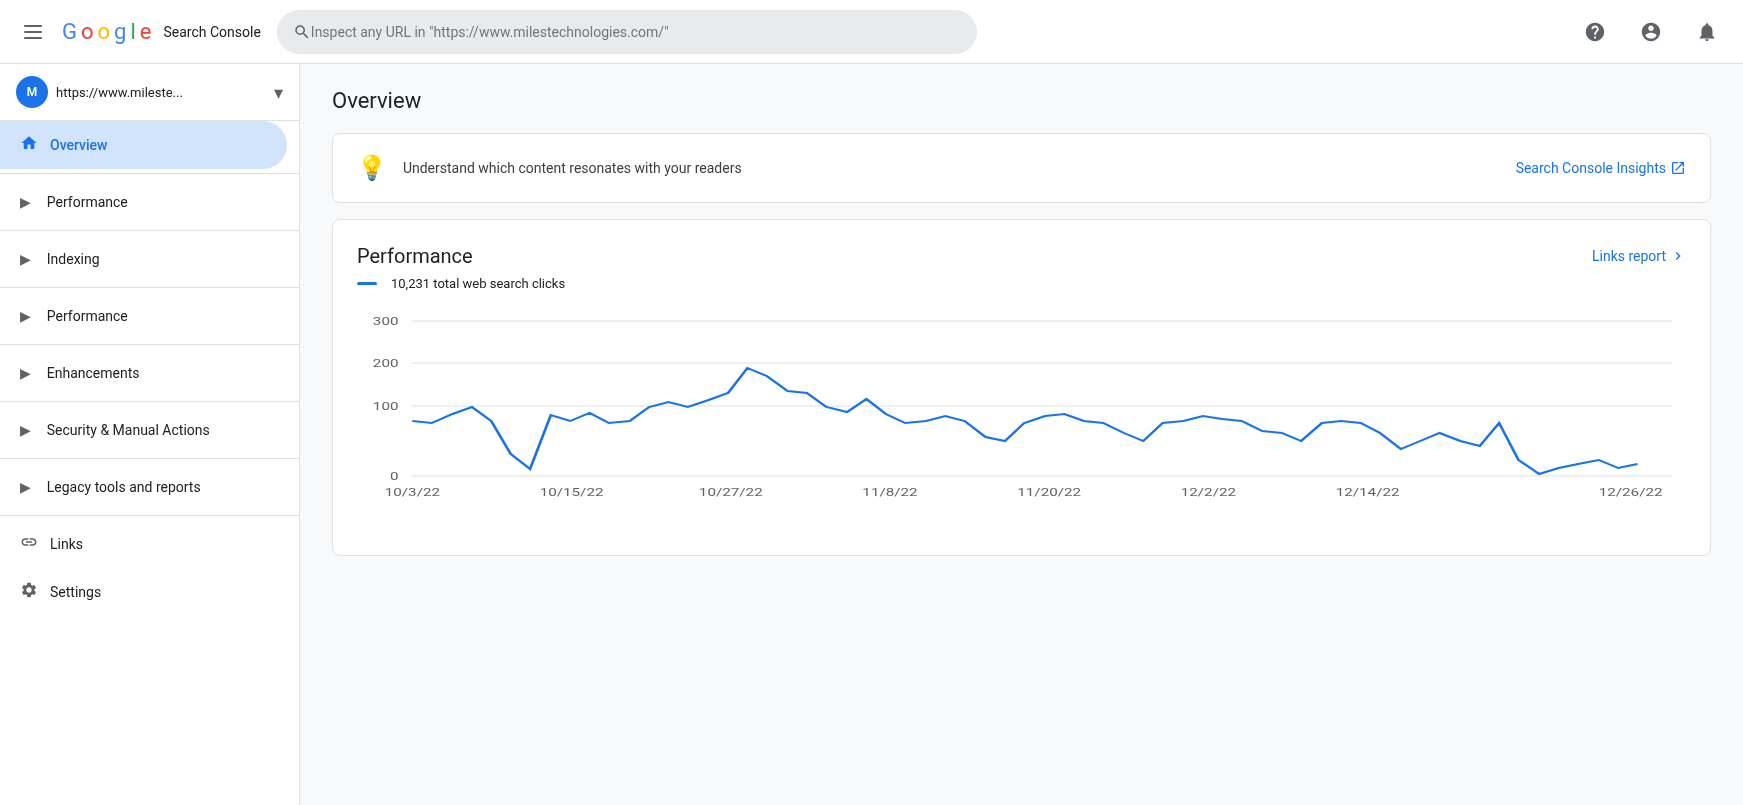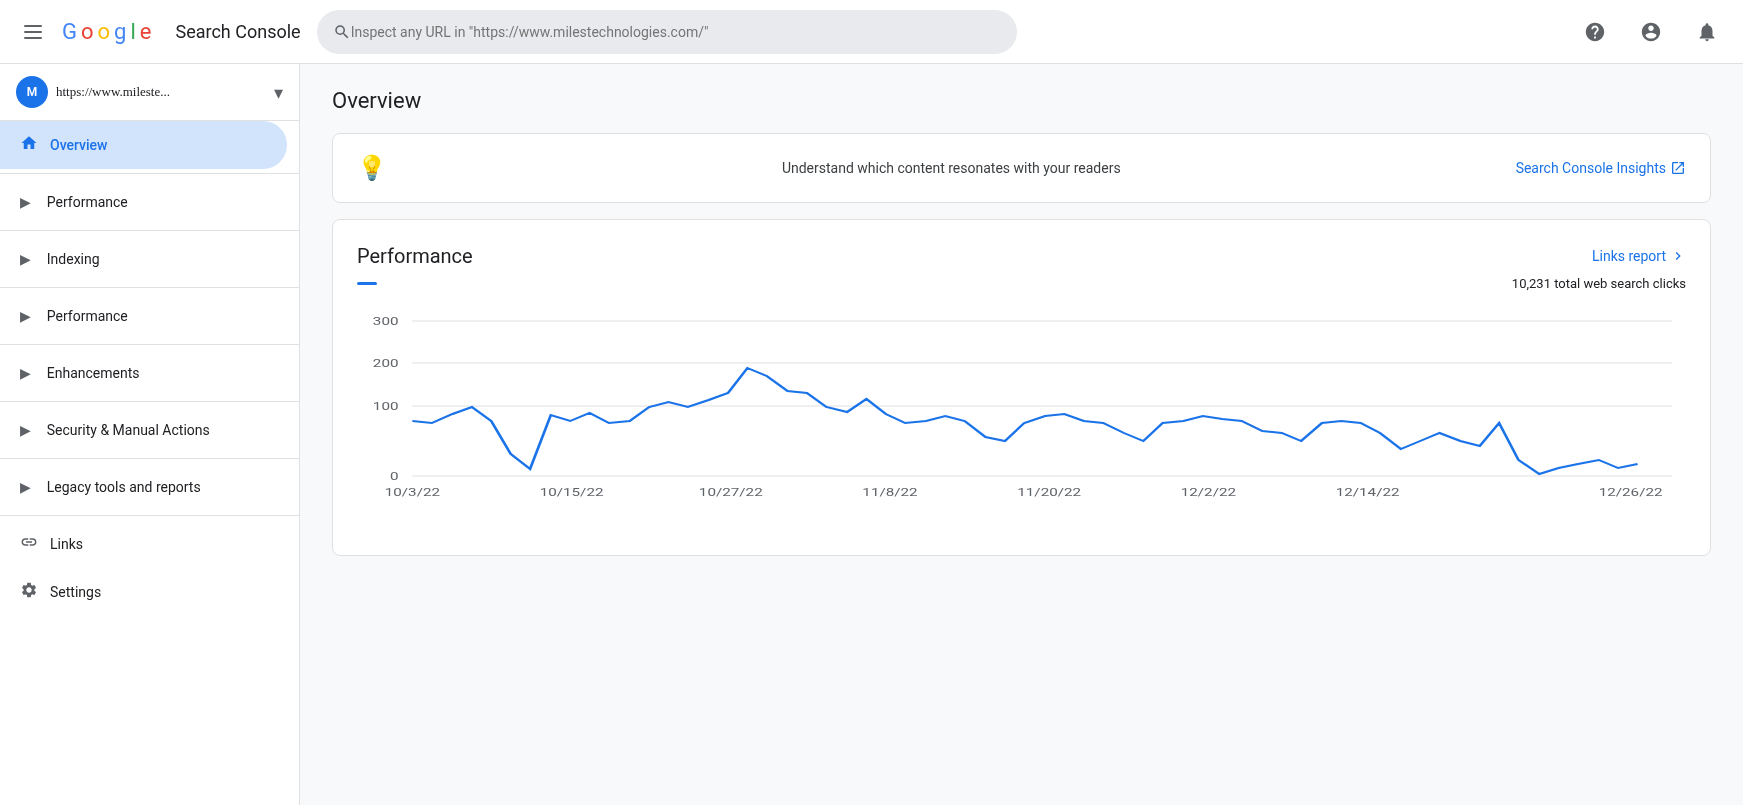--- a/index.html
+++ b/index.html
@@ -12,21 +12,21 @@
       gap: 12px;
     }
     .header-menu-icon { cursor: pointer; padding: 8px; border-radius: 50%; display: flex; align-items: center; justify-content: center; }
     .google-logo { display: flex; align-items: center; gap: 4px; font-size: 22px; font-weight: 400; margin-right: 4px; }
     .logo-g { color: #4285F4; }
     .logo-o1 { color: #EA4335; }
     .logo-o2 { color: #FBBC05; }
     .logo-g2 { color: #4285F4; }
     .logo-l { color: #34A853; }
     .logo-e { color: #EA4335; }
-    .logo-text { color: #202124; font-size: 18px; font-weight: 400; margin-left: 20px; }
+    .logo-text { color: #202124; font-size: 14px; font-weight: 400; margin-left: 8px; }
     .search-bar {
       flex: 1; max-width: 700px; background: #e8eaed; border-radius: 24px;
       display: flex; align-items: center; padding: 0 16px; height: 44px; 
     }
     .search-bar input {
       border: none; background: transparent; outline: none; font-size: 14px;
       color: #202124; flex: 1; font-family: inherit;
     }
     .search-icon-header { color: #5f6368; }
     .header-right { margin-left: auto; display: flex; align-items: center; gap: 16px; }
@@ -43,21 +43,21 @@
     }
     .property-selector {
       display: flex; align-items: center; gap: 8px; padding: 12px 16px;
       border-bottom: 1px solid #e0e0e0; cursor: pointer;
     }
     .property-avatar {
       width: 32px; height: 32px; background: #1a73e8; color: #fff;
       border-radius: 50%; display: flex; align-items: center; justify-content: center;
       font-size: 12px; font-weight: 600; flex-shrink: 0;
     }
-    .property-url { font-size: 13px; color: #202124; flex: 1; overflow: hidden; text-overflow: ellipsis; white-space: nowrap; font-family: Liberation Serif, serif; }
+    .property-url { font-size: 13px; color: #202124; flex: 1; overflow: hidden; text-overflow: ellipsis; white-space: nowrap; }
     .property-chevron { color: #5f6368; font-size: 18px; }
 
     .nav-item {
       display: flex; align-items: center; gap: 12px;
       padding: 0 20px; height: 48px; cursor: pointer;
       color: #202124; font-size: 14px; transition: background 0.1s;
     }
     .nav-item.active { background: #d2e3fc; border-radius: 0 24px 24px 0; margin-right: 12px; font-weight: 500; color: #1a73e8; }
     .nav-item .nav-icon { color: #5f6368; font-size: 18px; }
     .nav-item.active .nav-icon { color: #1a73e8; }
@@ -73,32 +73,32 @@
     .main-content { flex: 1; overflow-y: auto; padding: 24px 32px; background: #f8f9fa; }
     .page-title { font-size: 22px; font-weight: 400; color: #202124; margin-bottom: 20px; }
 
     
     .insight-card {
       background: #fff; border-radius: 8px; padding: 20px 24px;
       display: flex; align-items: center; gap: 16px;
       margin-bottom: 16px; border: 1px solid #e0e0e0;
     }
     .insight-icon { color: #FBBC05; font-size: 24px; flex-shrink: 0; }
-    .insight-text { font-size: 14px; color: #3c4043; flex: 1; text-align: center; }
+    .insight-text { font-size: 14px; color: #3c4043; flex: 1; }
     .insight-link { color: #1a73e8; font-size: 14px; display: flex; align-items: flex-start; gap: 4px; white-space: nowrap; cursor: pointer; text-decoration: none; }
 
     
     .performance-card {
       background: #fff; border-radius: 8px; padding: 24px;
       border: 1px solid #e0e0e0;
     }
     .performance-header { display: flex; align-items: center; justify-content: space-between; margin-bottom: 8px; }
     .performance-title { font-size: 20px; font-weight: 400; color: #202124; }
     .full-report-link { color: #1a73e8; font-size: 14px; display: flex; align-items: center; gap: 4px; cursor: pointer; text-decoration: none; }
-    .performance-stats { display: flex; align-items: center; gap: 14px; margin-bottom: 4px; font-size: 13px; color: #202124; justify-content: space-between; }
+    .performance-stats { display: flex; align-items: center; gap: 14px; margin-bottom: 4px; font-size: 13px; color: #202124; }
     .stat-line { width: 20px; height: 3px; background: #1a73e8; display: inline-block; border-radius: 2px; }
 
     
     .chart-container { position: relative; height: 220px; margin-top: 20px; }
     .chart-svg { width: 100%; height: 100%; }
     .y-axis-label { font-size: 11px; fill: #5f6368; }
     .x-axis-label { font-size: 11px; fill: #5f6368; }
     .grid-line { stroke: #e0e0e0; stroke-width: 1; }
     .data-line { fill: none; stroke: #1a73e8; stroke-width: 2; }
   </style>

